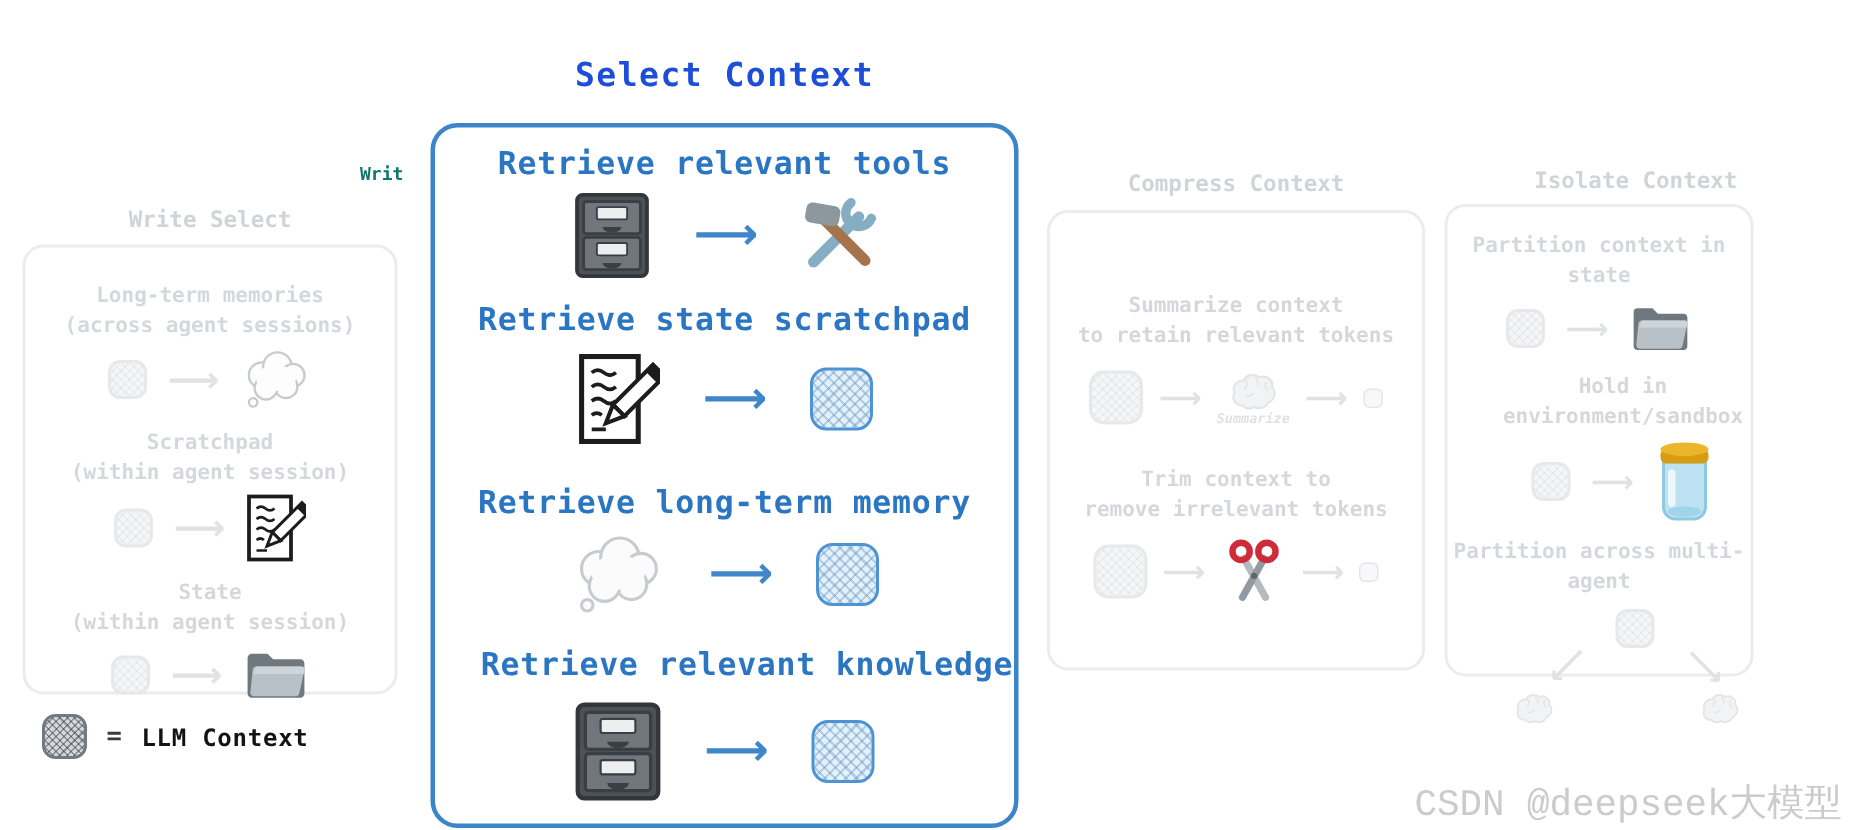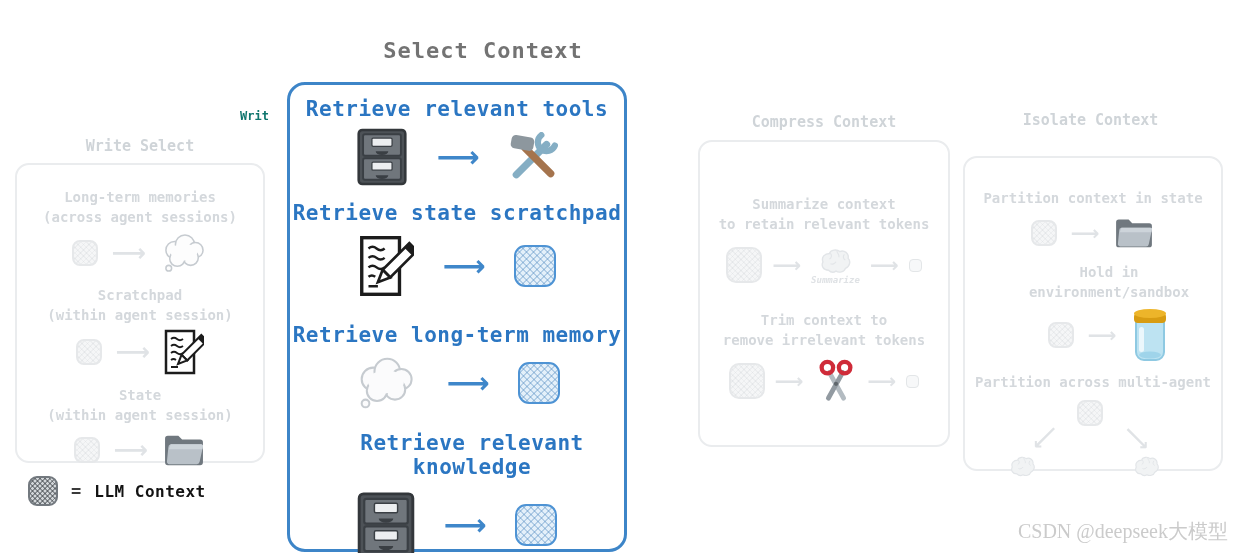--- a/index.html
+++ b/index.html
@@ -4,21 +4,21 @@
 <style>
   * { margin:0; padding:0; box-sizing:border-box; }
   html,body { background:#ffffff; }
   #canvas {
     position:relative; width:1234px; height:553px; background:#ffffff;
     overflow:hidden; font-family:"DejaVu Sans Mono", monospace;
   }
   .abs { position:absolute; }
 
   
-  .big-title { font-weight:bold; font-size:22px; color:#737373; text-align:center; letter-spacing:1px; }
+  .big-title { font-weight:bold; font-size:22px; color:#1d4ed8; text-align:center; letter-spacing:1px; }
   .faded-title { font-weight:bold; font-size:15px; color:#cfd4d8; text-align:center; }
   .frag { font-weight:bold; font-size:12px; color:#0f766e; }
 
   
   .panel { position:absolute; background:#ffffff; }
   .faded-panel { border:2px solid #eaecee; border-radius:14px; }
   #select-panel { border:3px solid #3d85c8; border-radius:18px; z-index:3; }
 
   
   .faded-line { font-size:14px; line-height:20px; font-weight:bold; color:#d4d8dc; text-align:center; }
@@ -63,22 +63,22 @@
   #legend .lbl { font-size:16px; font-weight:bold; color:#131313; letter-spacing:.5px; }
 
   
   #select-panel .select-label { margin-top:0; }
   .s-icons { gap:28px; }
 
   
   .brain-wrap { display:flex; flex-direction:column; align-items:center; }
   .brain-cap { font-size:9px; font-weight:bold; color:#dfe2e5; margin-top:1px;font-style:italic; }
   #watermark {
-    font-family:Liberation Serif, serif;
-    font-size:20px; color:#cbcbcb; white-space:nowrap;text-align:right;
+    font-family:Liberation Mono, monospace;
+    font-size:25px; color:#cbcbcb; white-space:nowrap;text-align:right;
   }
   .fan { position:relative; }
   svg { display:block; }
 </style>
 </head>
 <body>
 
 <div id="canvas">
 
   <div class="abs frag" style="left:240px; top:109px;">Writ</div>
@@ -147,21 +147,21 @@
   </div>
 
   <div class="abs" id="legend" style="left:28px; top:476px;">
     <span class="legend-box"></span>
     <span class="eq">=</span>
     <span class="lbl">LLM Context</span>
   </div>
 
   <div class="abs big-title" style="left:287px; top:38px; width:392px;">Select Context</div>
 
-  <div class="panel" id="select-panel" style="left:287px; top:82px; width:340px; height:470px; padding-top:6px;">
+  <div class="panel" id="select-panel" style="left:287px; top:82px; width:392px; height:470px; padding-top:6px;">
 
     <div>
       <div class="select-label" style="margin-top:6px;">Retrieve relevant tools</div>
       <div class="icon-line s-icons" style="height:64px; margin-top:4px;">
         <span>
           <svg width="52" height="58" viewBox="0 0 40 46">
             <rect x="1.5" y="1.5" width="37" height="43" rx="3" fill="#4d5257" stroke="#33373b" stroke-width="2"></rect>
             <rect x="5" y="5" width="30" height="17" rx="1.5" fill="#70767c" stroke="#3a3f44" stroke-width="1.5"></rect>
             <rect x="12" y="8" width="16" height="6.5" rx="1" fill="#eceef0" stroke="#3a3f44"></rect>
             <path d="M15 18.5 a5 3 0 0 0 10 0 z" fill="#3a3f44"></path>
@@ -282,21 +282,21 @@
           </svg>
         </span>
         <span class="arrow faded tiny">⟶</span>
         <span class="mini-box"></span>
       </div>
     </div>
   </div>
 
   <div class="abs faded-title" style="left:963px; top:111px; width:255px;">Isolate Context</div>
 
-  <div class="panel faded-panel" style="left:963px; top:156px; width:260px; height:315px; padding-top:30px;">
+  <div class="panel faded-panel" style="left:963px; top:136px; width:206px; height:315px; padding-top:16px;">
 
     <div>
       <div class="faded-line">Partition context in state</div>
       <div class="icon-line" style="gap:14px; height:50px;">
         <span class="gray-box"></span>
         <span class="arrow faded tiny">⟶</span>
         <span>
           <svg width="42" height="34" viewBox="0 0 46 38">
             <path d="M3 7 a3 3 0 0 1 3 -3 h11 l4 4 h19 a3 3 0 0 1 3 3 v21 a3 3 0 0 1 -3 3 h-34 a3 3 0 0 1 -3 -3 z" fill="#70787f"></path>
             <path d="M9 13 h32 a2 2 0 0 1 2 2.5 l-3.5 16 a3 3 0 0 1 -3 2.5 h-29 a2.5 2.5 0 0 1 -2.5 -3 l1.5 -15 a3 3 0 0 1 2.5 -3 z" fill="#b9c1c8"></path>

